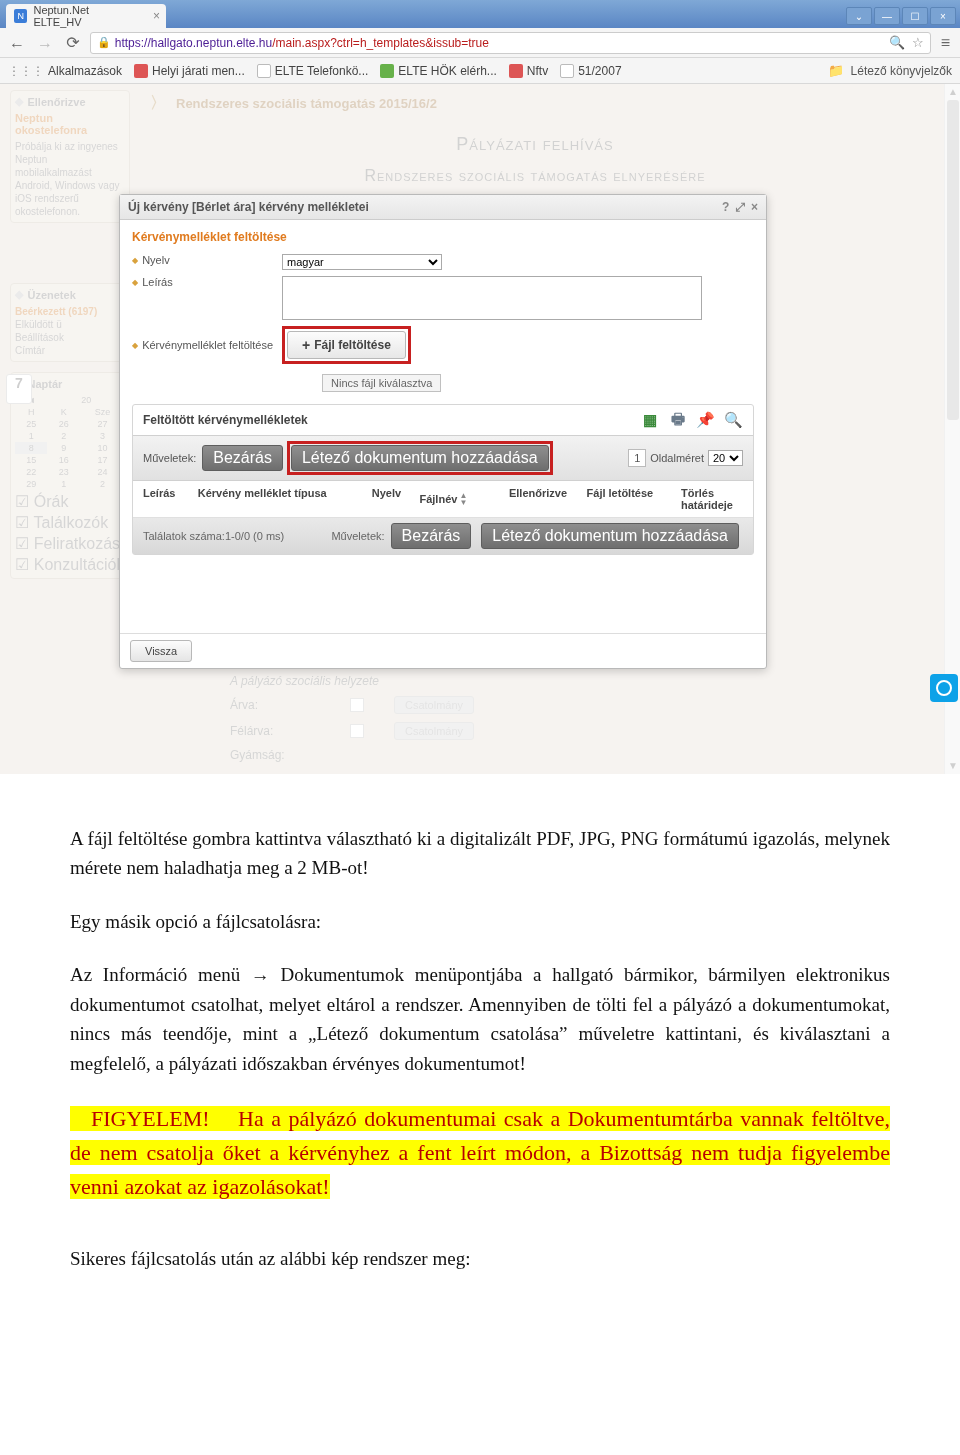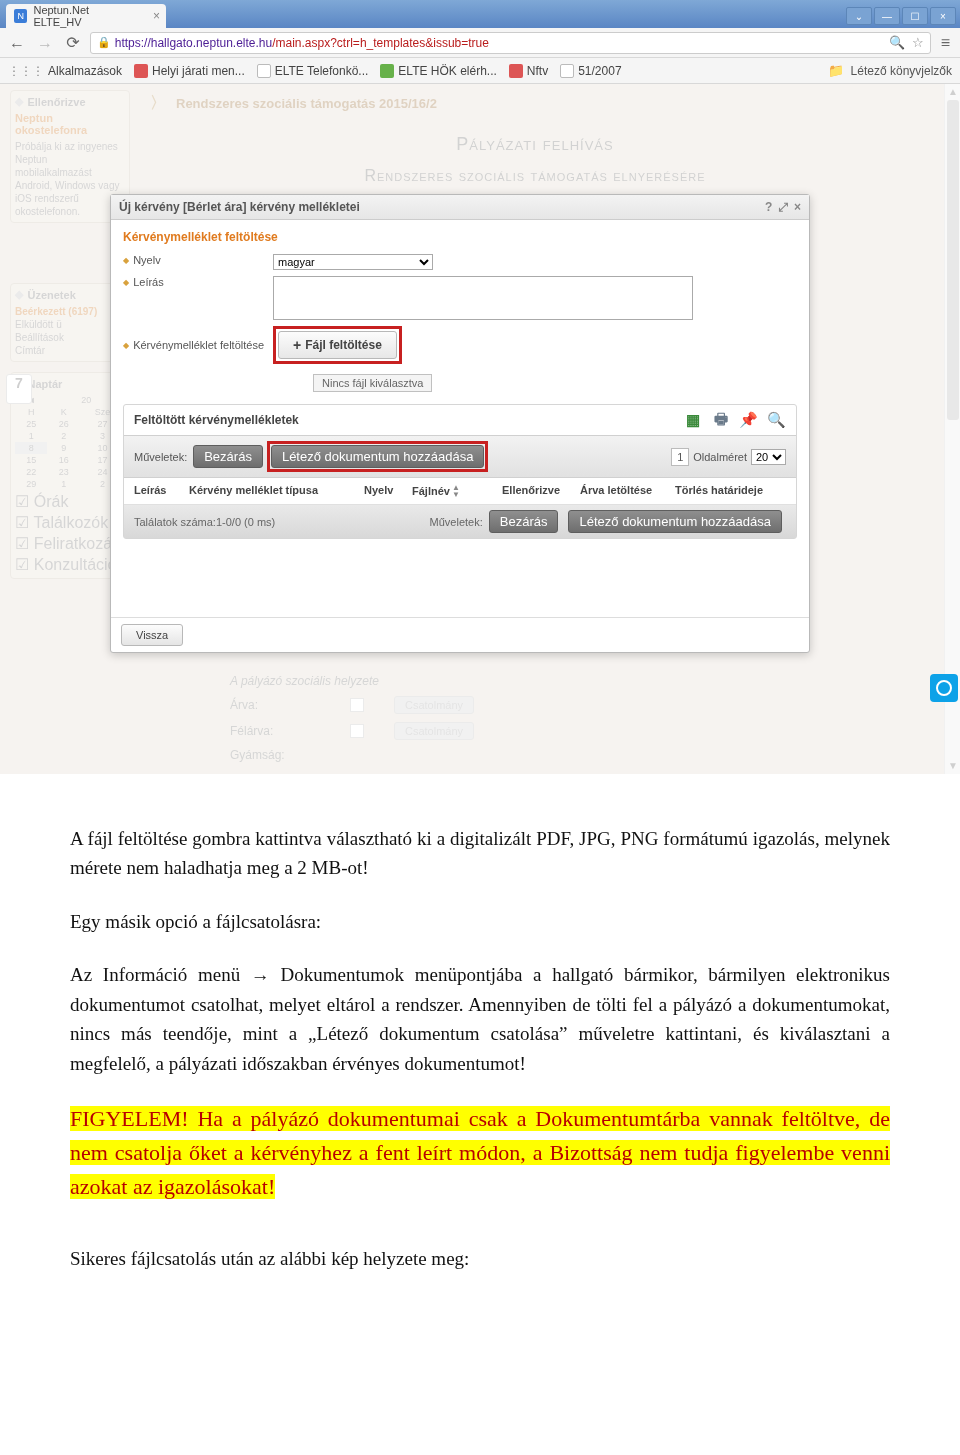--- a/index.html
+++ b/index.html
@@ -53,21 +53,21 @@
   .lower-heading { color:#999; font-style:italic;}
   .lower-row { display:flex; align-items:center; gap:30px; margin-top:8px;}
   .lower-label { width:90px;}
   .lower-chk { width:14px; height:14px; border:1px solid #ccc; background:#fff;}
   .lower-btn { background:#ddd; border:1px solid #ccc; padding:2px 10px; font-size:11px; color:#bbb; border-radius:3px;}
 
   .tv-badge { position:absolute; right:2px; top:590px; width:28px; height:28px; background:#0da2e8; border-radius:4px; display:flex; align-items:center; justify-content:center; z-index:4;}
   .tv-badge::after{content:""; width:12px; height:12px; border:2px solid #fff; border-radius:50%;}
 
   
-  .modal { position:absolute; left:110px; top:110px; width:700px; background:#fff; border:1px solid #b9b9b9; border-radius:3px; z-index:5; box-shadow:0 2px 10px rgba(0,0,0,0.2);}
+  .modal { position:absolute; left:119px; top:110px; width:648px; background:#fff; border:1px solid #b9b9b9; border-radius:3px; z-index:5; box-shadow:0 2px 10px rgba(0,0,0,0.2);}
   .modal-title { background:linear-gradient(#f3f3f3,#e6e6e6); border-bottom:1px solid #ccc; padding:5px 8px; font-size:12px; font-weight:bold; color:#555; display:flex; align-items:center;}
   .modal-titlectrls { margin-left:auto; display:flex; gap:6px; color:#888; font-size:12px;}
   .modal-titlectrls span { cursor:pointer;}
   .modal-body { padding:10px 12px 8px;}
   .section-hdr-orange { color:#e07b1f; font-weight:bold; font-size:12px; margin-bottom:10px;}
   .form-row { display:flex; align-items:flex-start; margin-bottom:6px; font-size:11px;}
   .form-label { width:150px; color:#555; display:flex; align-items:center; gap:4px;}
   .diamond { color:#d9a23d; font-size:8px;}
   select.lang { width:160px; font-size:11px; border:1px solid #aaa; background:#fff;}
   textarea.desc { width:420px; height:44px; border:1px solid #aaa; font-size:11px; resize:none;}
@@ -80,21 +80,21 @@
   .inner-header { display:flex; align-items:center; padding:6px 10px; font-size:12px; font-weight:bold; color:#444;}
   .inner-tools { margin-left:auto; display:flex; gap:10px; align-items:center;}
   .tool-ico { width:18px; height:18px; display:flex; align-items:center; justify-content:center; font-size:15px;}
   .xls-ico { color:#3a8a3a;}
   .print-ico { color:#6a7a8a;}
   .pin-ico { color:#a04040;}
   .search-ico { color:#5a7a9a;}
 
   .action-bar { background:linear-gradient(#f2f2f2,#e1e1e1); border-top:1px solid #d0d0d0; border-bottom:1px solid #d0d0d0; padding:5px 10px; display:flex; align-items:center; font-size:11px; color:#555;}
   .action-bar .lbl { margin-right:6px;}
-  .pill-btn { background:linear-gradient(#8f8f8f,#6e6e6e); color:#fff; border:1px solid #5e5e5e; border-radius:3px; padding:3px 10px; font-size:13px; margin-right:4px;}
+  .pill-btn { background:linear-gradient(#8f8f8f,#6e6e6e); color:#fff; border:1px solid #5e5e5e; border-radius:3px; padding:3px 10px; font-size:16px; margin-right:4px;}
   .red-outline { border:3px solid #c72020; padding:1px; display:inline-block;}
   .page-controls { margin-left:auto; display:flex; align-items:center; gap:4px;}
   .pg-box { border:1px solid #bbb; background:#fff; width:18px; height:18px; text-align:center; font-size:11px; line-height:16px;}
   .pg-sel { border:1px solid #aaa; font-size:11px; background:#fff;}
 
   .col-headers { display:flex; padding:6px 10px; border-bottom:1px solid #e0e0e0; font-size:11px; font-weight:bold; color:#444;}
   .col-headers > div { padding-right:10px;}
   .c-leiras{width:55px;} .c-tipus{width:175px;} .c-nyelv{width:48px;} .c-fajl{width:90px; display:flex; align-items:center; gap:2px;} .c-ellen{width:78px;} .c-letolt{width:95px;} .c-torles{flex:1;}
   .sort-arrows{font-size:8px; line-height:7px; color:#888; display:flex; flex-direction:column;}
 
@@ -105,21 +105,21 @@
   .modal-footer { border-top:1px solid #ddd; padding:6px 10px;}
   .back-btn { background:linear-gradient(#fcfcfc,#e5e5e5); border:1px solid #b8b8b8; border-radius:3px; padding:4px 14px; font-size:11px; color:#444;}
 
   .scrollbar { position:absolute; right:0; top:0; width:16px; height:100%; background:#efefef; border-left:1px solid #dcdcdc; z-index:2;}
   .scroll-thumb { position:absolute; left:2px; width:12px; background:#c5c5c5; border-radius:3px;}
   .scroll-arrow { position:absolute; left:0; width:16px; height:16px; text-align:center; font-size:10px; color:#888; line-height:16px;}
 
   
   .doc-text { padding:50px 70px 40px 70px; font-family: Garamond, Georgia, 'Times New Roman', serif; font-size:19px; color:#111; line-height:1.55; text-align:justify;}
   .doc-text p { margin-bottom:24px;}
-  .highlight { background:#ffff00;}
+  .highlight { background:#ffff00;padding-left:21px;}
   .hl-title { color:#b80000; font-size:22px;}
   .arrow-sym { font-family: Arial, sans-serif;}
 </style>
 </head>
 <body>
 
 <div class="chrome-titlebar">
   <div class="chrome-tab">
     <span class="favicon">N</span>
     <span>Neptun.Net ELTE_HV</span>
@@ -363,21 +363,21 @@
           <div class="c-tipus">Kérvény melléklet típusa</div>
           <div class="c-nyelv">Nyelv</div>
           <div class="c-fajl">
               <span>Fájlnév</span>
               <span class="sort-arrows">
                 <span>▲</span>
                 <span>▼</span>
               </span>
             </div>
           <div class="c-ellen">Ellenőrizve</div>
-          <div class="c-letolt">Árva letöltése</div>
+          <div class="c-letolt">Fájl letöltése</div>
           <div class="c-torles">Törlés határideje</div>
         </div>
         <div class="footer-bar">
           <span>Találatok száma:1-0/0 (0 ms)</span>
           <div class="right">
             <span>Műveletek:</span>
             <button class="pill-btn">Bezárás</button>
             <button class="pill-btn">Létező dokumentum hozzáadása</button>
           </div>
         </div>
@@ -393,14 +393,14 @@
 
 <div class="doc-text">
   <p>A fájl feltöltése gombra kattintva választható ki a digitalizált PDF, JPG, PNG formátumú igazolás, melynek mérete nem haladhatja meg a 2 MB-ot!</p>
   <p>Egy másik opció a fájlcsatolásra:</p>
   <p>
     <span>Az Információ menü </span><span class="arrow-sym">→</span><span> Dokumentumok menüpontjába a hallgató bármikor, bármilyen elektronikus dokumentumot csatolhat, melyet eltárol a rendszer. Amennyiben de tölti fel a pályázó a dokumentumokat, nincs más teendője, mint a „Létező dokumentum csatolása” műveletre kattintani, és kiválasztani a megfelelő, a pályázati időszakban érvényes dokumentumot!</span>
   </p>
   <p>
     <span class="highlight hl-title">FIGYELEM!</span><span class="highlight hl-title"> Ha a pályázó dokumentumai csak a Dokumentumtárba vannak feltöltve, de nem csatolja őket a kérvényhez a fent leírt módon, a Bizottság nem tudja figyelembe venni azokat az igazolásokat!</span>
   </p>
-  <p style="margin-top:40px">Sikeres fájlcsatolás után az alábbi kép helyzete meg:</p>
+  <p style="margin-top:40px">Sikeres fájlcsatolás után az alábbi kép rendszer meg:</p>
 </div>
 
 </body></html>

